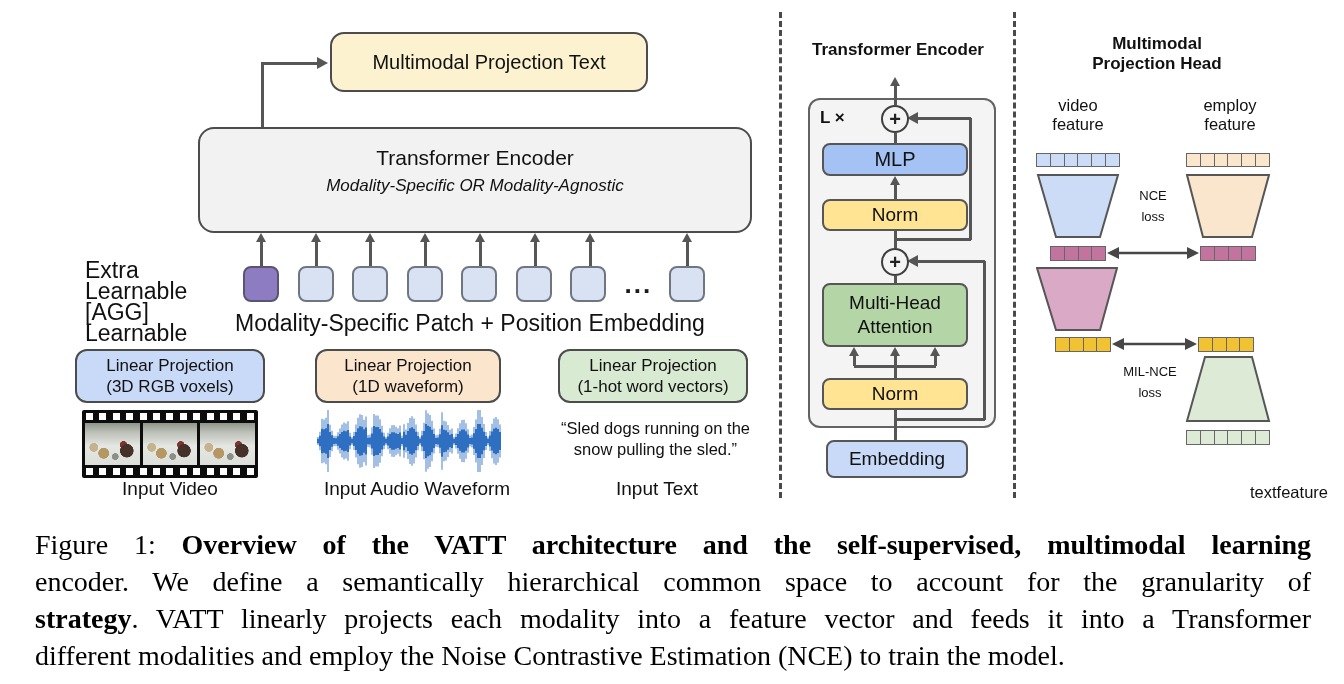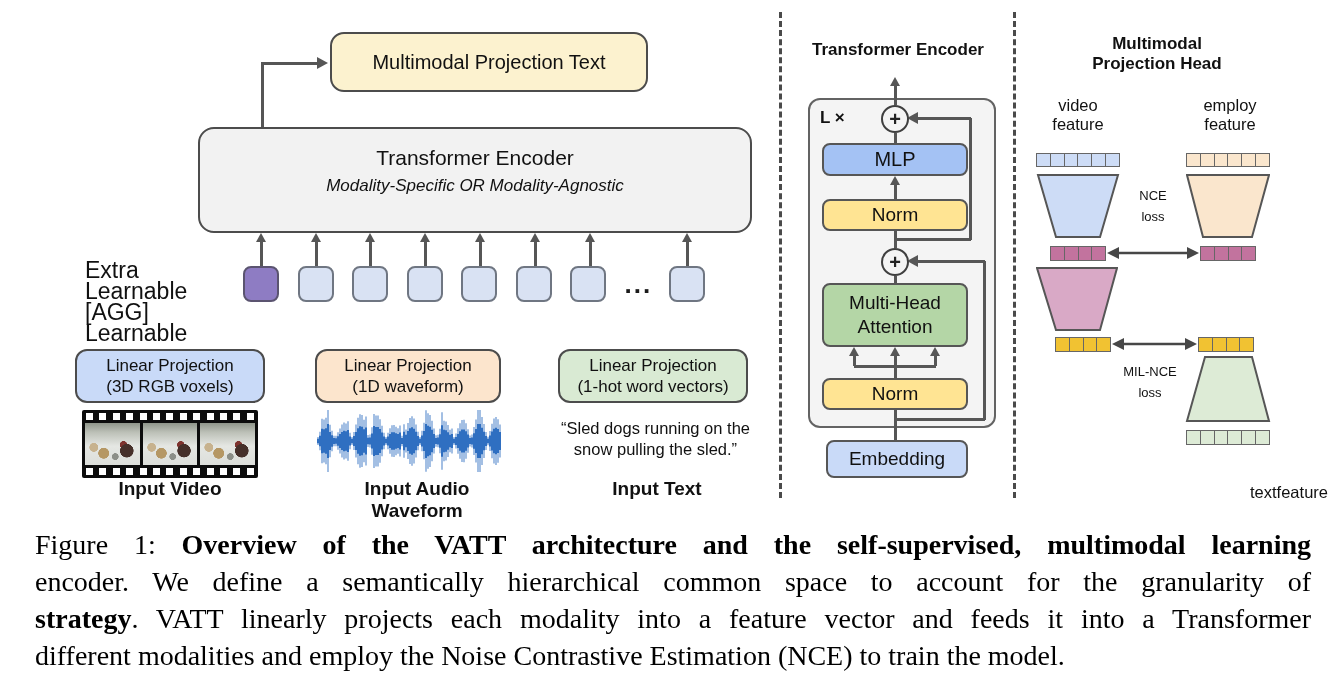--- a/index.html
+++ b/index.html
@@ -23,21 +23,21 @@
   .enc-sub{font-size:17px;font-style:italic;margin-top:6px;}
 
   .token{width:36px;height:36px;border:2px solid #6f7682;border-radius:8px;box-sizing:border-box;background:#D9E2F3;}
   .token.agg{border-color:#5b5470;}
   .tokens-row{position:absolute;left:243px;top:266px;width:462px;height:36px;display:flex;justify-content:space-between;align-items:center;}
   .ellipsis{font-size:26px;font-weight:700;letter-spacing:2px;line-height:36px;color:#1a1a1a;width:26px;text-align:center;}
 
   .small-label{font-size:23px;line-height:21px;}
   .lp-box{position:absolute;border:2px solid #4c4c4c;border-radius:12px;box-sizing:border-box;
           font-size:17px;line-height:21px;display:flex;flex-direction:column;align-items:center;justify-content:center;}
-  .input-cap{font-size:19px;font-weight:700;}
+  .input-cap{font-size:19px;font-weight:400;}
 
   .film{position:absolute;left:82px;top:410px;width:176px;height:68px;background:#0c0c0c;border-radius:2px;}
   .sprockets{position:absolute;left:4px;width:168px;display:flex;justify-content:space-between;}
   .sprockets span{display:block;width:7px;height:7px;background:#fff;}
   .frames{position:absolute;left:3px;top:13px;width:170px;height:42px;display:flex;gap:3px;}
   .frame{flex:1;background:
      radial-gradient(circle at 76% 66%, #46302a 0 13%, transparent 14%),
      radial-gradient(circle at 70% 52%, #7e332e 0 8%, transparent 9%),
      radial-gradient(circle at 34% 72%, #b59764 0 11%, transparent 12%),
      radial-gradient(circle at 16% 58%, #c7b28e 0 8%, transparent 9%),
@@ -120,20 +120,21 @@
       <div class="token " style="background: rgb(217, 226, 243);"></div>
       <div class="ellipsis">...</div>
       <div class="token " style="background: rgb(217, 226, 243);"></div>
     </div>
 
   <div class="abs small-label" style="left:85px;top:260px;width:155px;line-height:21px;">
     <div>Extra Learnable</div>
     <div>[AGG] Learnable</div>
   </div>
 
+  <div class="abs small-label ctr" style="left:190px;top:313px;width:560px;">Modality-Specific Patch + Position Embedding</div>
 
   <div class="lp-box" style="left: 75px; top: 349px; width: 190px; height: 54px; background-color: rgb(201, 218, 248);">
     <div>Linear Projection</div>
     <div>(3D RGB voxels)</div>
   </div>
   <div class="lp-box" style="left: 315px; top: 349px; width: 186px; height: 54px; background-color: rgb(252, 229, 205);">
     <div>Linear Projection</div>
     <div>(1D waveform)</div>
   </div>
   <div class="lp-box" style="left: 558px; top: 349px; width: 190px; height: 54px; background-color: rgb(217, 234, 211);">

